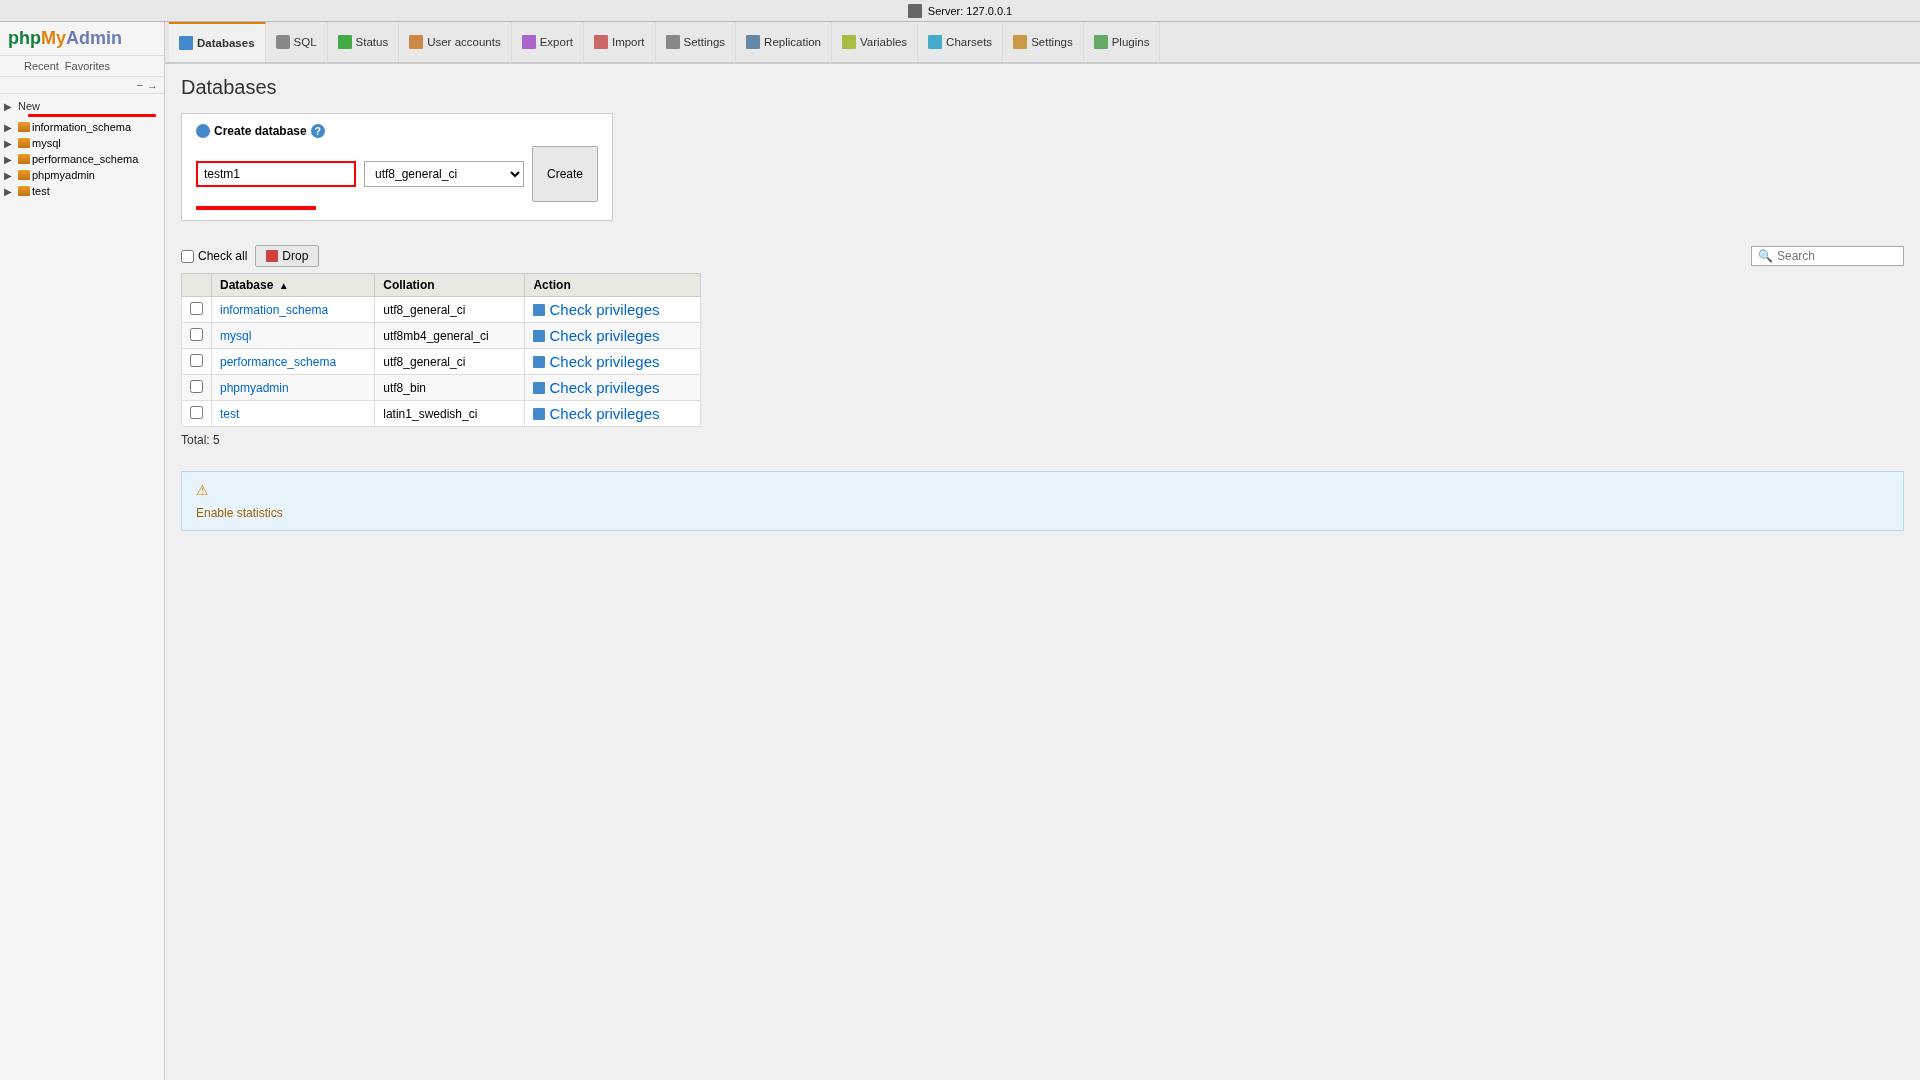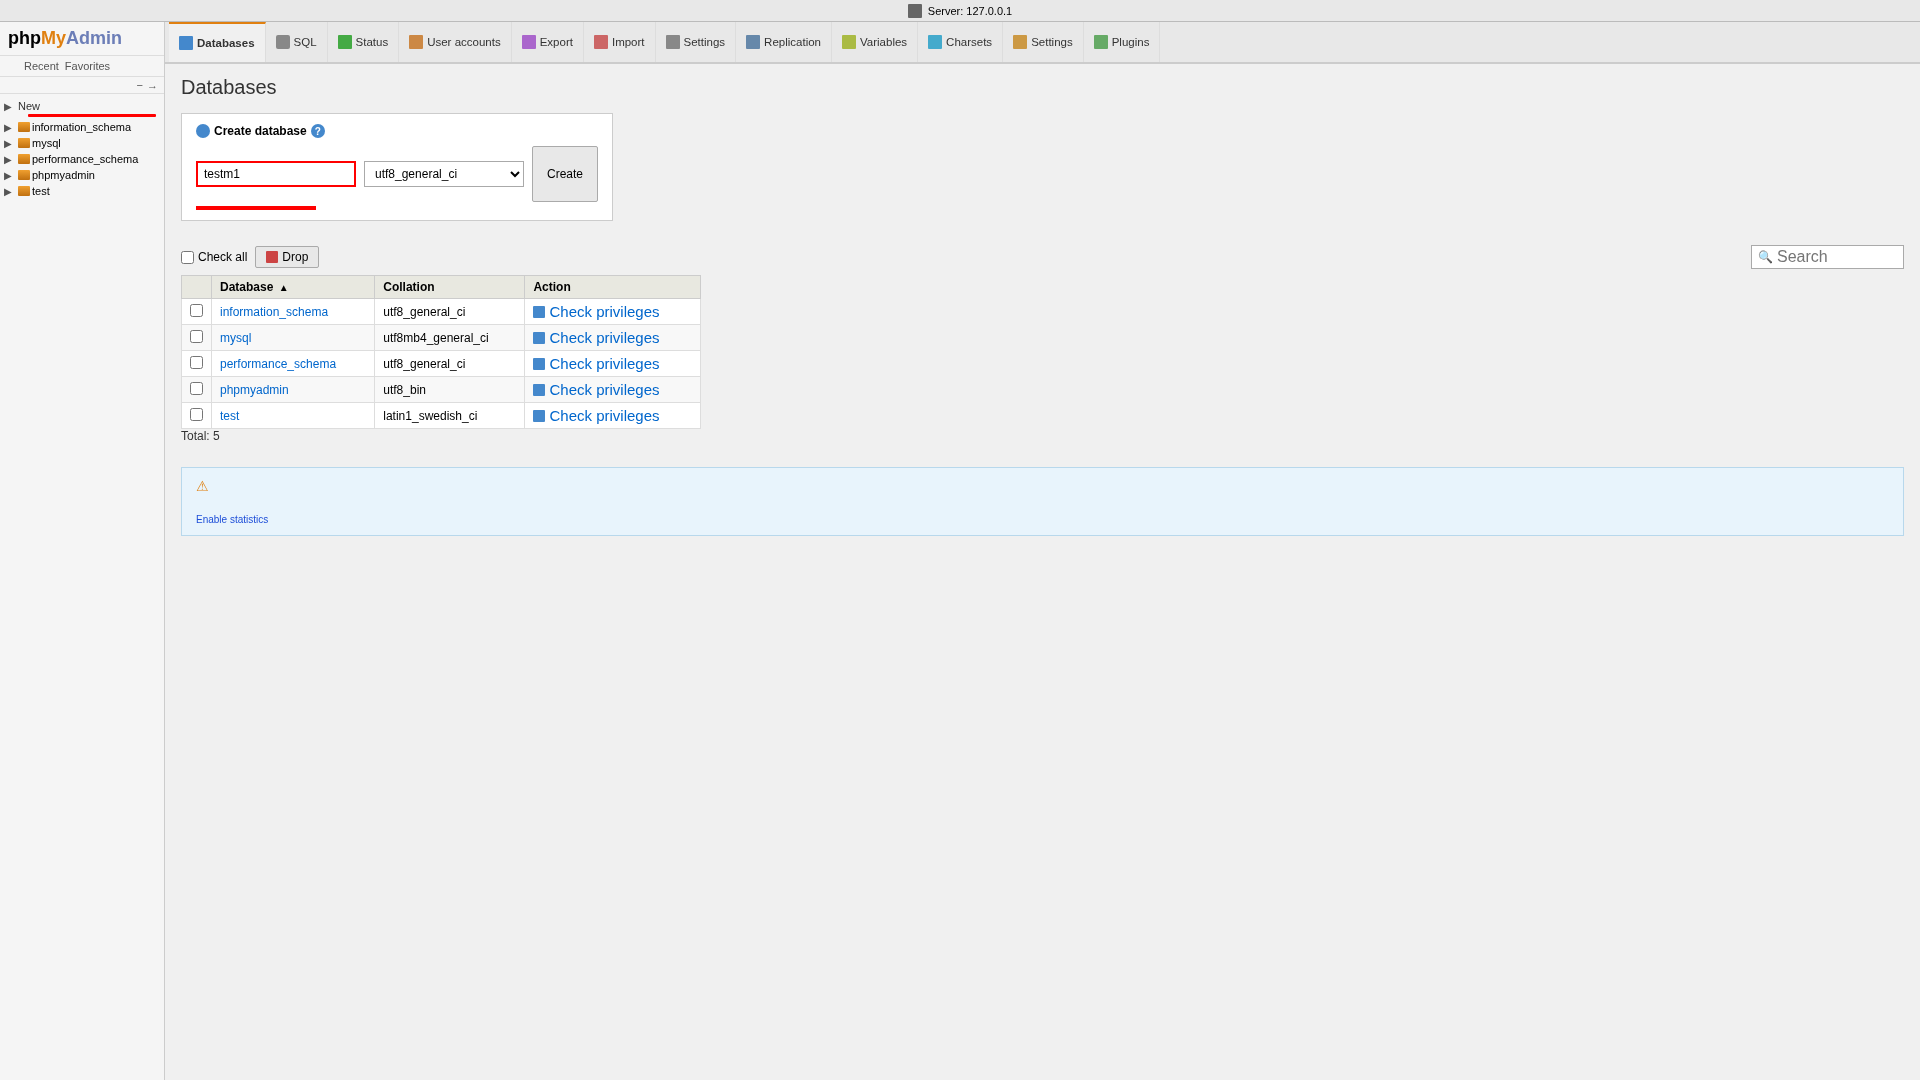--- a/index.html
+++ b/index.html
@@ -36,21 +36,21 @@
       overflow: hidden;
     }
     .sidebar-logo {
       padding: 6px 8px;
       border-bottom: 1px solid #ddd;
     }
     .logo-text {
       font-size: 18px;
       font-weight: bold;
     }
-    .logo-php { color: #000000; }
+    .logo-php { color: #15803d; }
     .logo-my { color: #e08010; }
     .logo-admin { color: #6c7eb7; }
 
     .sidebar-nav {
       display: flex;
       gap: 0;
       border-bottom: 1px solid #ddd;
       padding: 4px 24px;
     }
     .sidebar-nav-item {
@@ -284,21 +284,21 @@
       background: #fff;
       padding: 2px 6px;
     }
     .search-icon-small {
       color: #888;
       font-size: 12px;
     }
     .search-input {
       border: none;
       outline: none;
-      font-size: 16px;
+      font-size: 12px;
       width: 120px;
       background: transparent;
     }
 
     
     .db-table {
       width: 100%;
       border-collapse: collapse;
       background: #fff;
       border: 1px solid #ccc;
@@ -338,20 +338,21 @@
     .action-icon-small {
       width: 12px; height: 12px;
       background: #4488cc;
       border-radius: 1px;
       display: inline-block;
     }
     .sort-indicator { font-size: 10px; margin-left: 2px; }
     .total-row {
       font-size: 12px;
       color: #333;
+      margin-top: 6px;
     }
 
     
     .note-section {
       margin-top: 24px;
       background: #e8f4fc;
       border: 1px solid #b8d8ec;
       padding: 10px 14px;
     }
     .note-text {
@@ -360,24 +361,24 @@
       display: flex;
       align-items: flex-start;
       gap: 6px;
     }
     .warning-icon {
       color: #e08010;
       font-size: 14px;
     }
     .enable-stats-link {
       display: block;
-      margin-top: 20px;
-      color: #1d4ed8;
+      margin-top: 8px;
+      color: #a16207;
       text-decoration: none;
-      font-size: 10px;
+      font-size: 12px;
       cursor: pointer;
     }
   </style>
 </head>
 <body>
 
 <div class="title-bar">
   <div class="title-bar-icon"></div>
   <span>Server: 127.0.0.1</span>
 </div>

